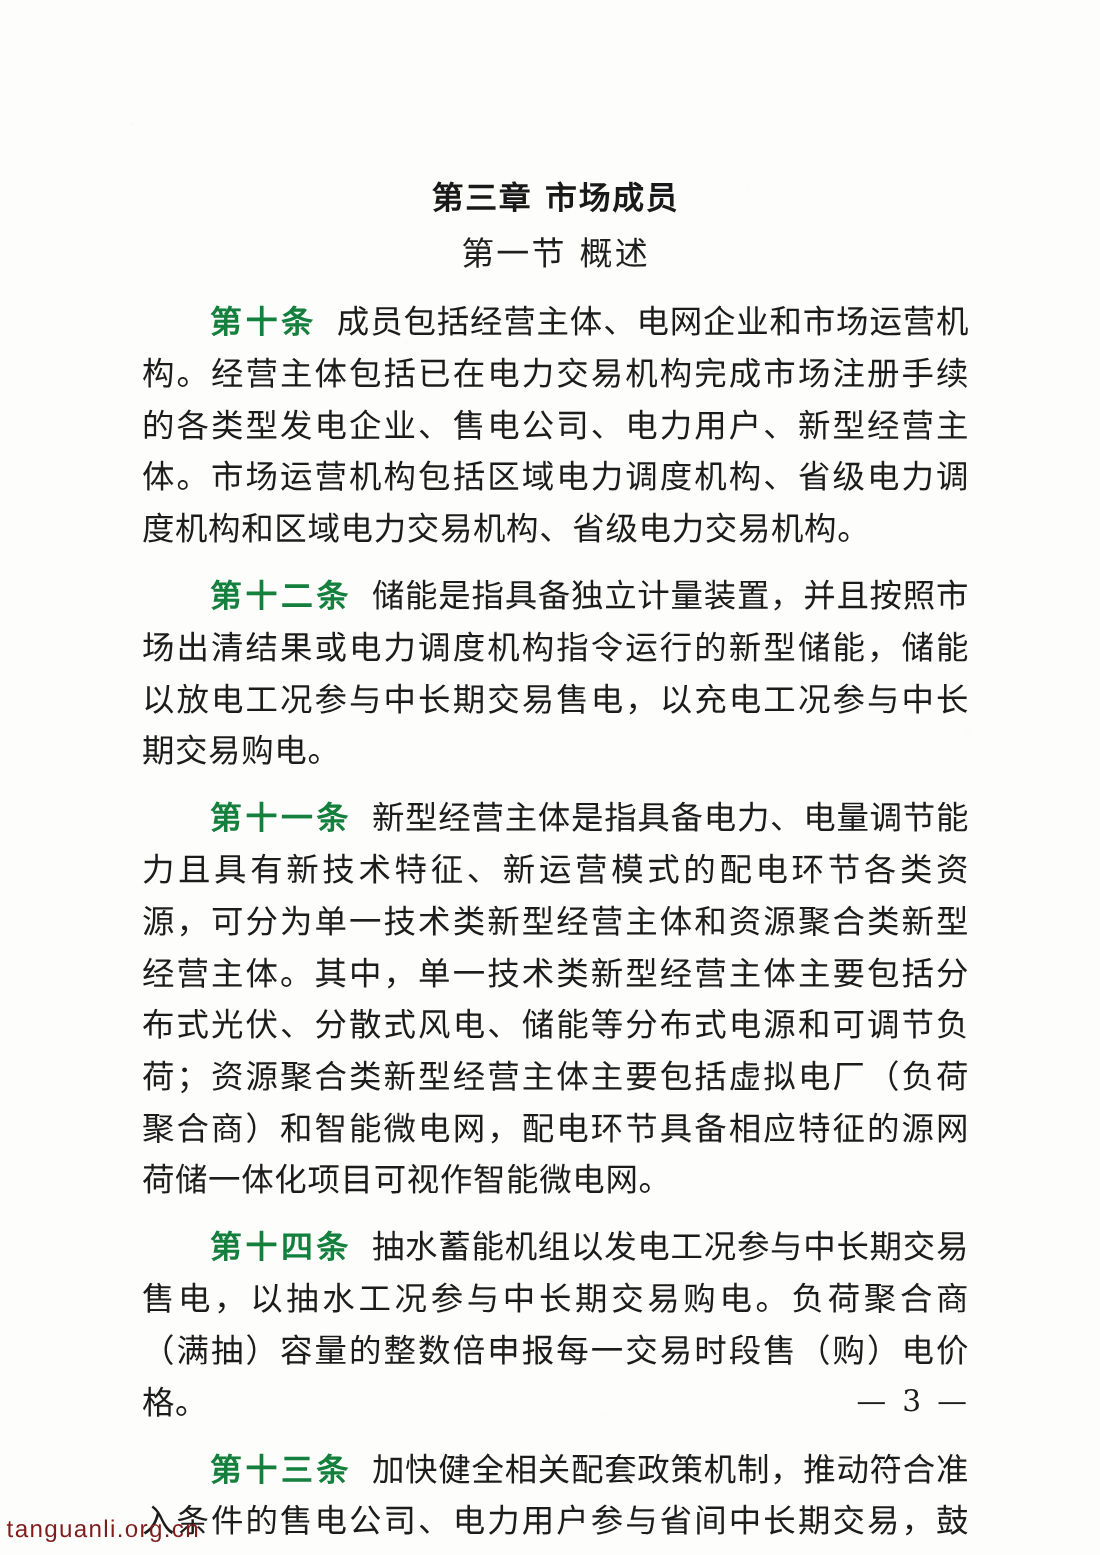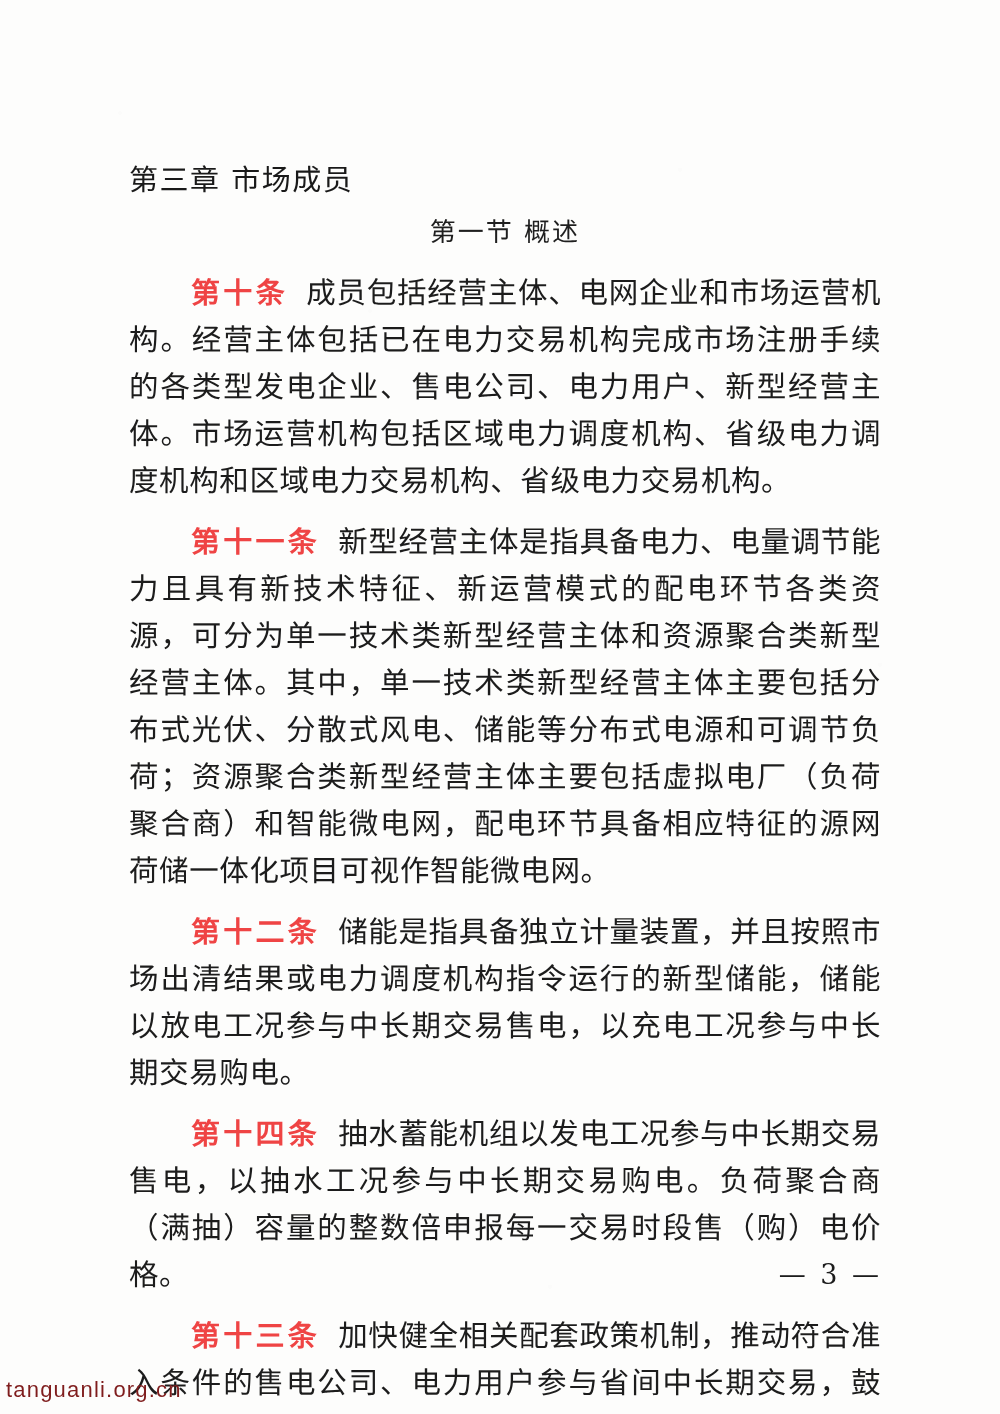--- a/index.html
+++ b/index.html
@@ -44,35 +44,35 @@
     position: absolute;
     left: 129px;
     top: 0;
     width: 752px;
   }
 
   
   .chapter-heading {
     margin: 0;
     padding-top: 160px;
-    text-align: left;
+    text-align: center;
     font-family: "DejaVu Sans", "Liberation Sans", sans-serif;
-    font-weight: 400;
+    font-weight: 700;
     font-size: 29px;
     line-height: 40px;
     letter-spacing: 1.5px;
     color: #191919;
   }
   .section-heading {
     margin: 0;
     padding-top: 12px;
     text-align: center;
     font-family: "DejaVu Serif", "Liberation Serif", serif;
     font-weight: 400;
-    font-size: 26px;
+    font-size: 30px;
     line-height: 40px;
     letter-spacing: 2px;
     color: #1f1f1f;
   }
 
   
   .article {
     margin: 0;
     padding-top: 14px;
     font-family: "DejaVu Serif", "Liberation Serif", serif;
@@ -86,21 +86,21 @@
     word-break: break-all;
   }
   .article:first-of-type {
     padding-top: 18px;
   }
   .article .art-no {
     font-family: "DejaVu Sans", "Liberation Sans", sans-serif;
     font-weight: 700;
     letter-spacing: 3.2px;
     font-size: 29px;
-    color: #ef4444;
+    color: #15803d;
   }
   .article .art-gap {
     display: inline-block;
     width: 18px;
   }
 
   
   .page-number {
     position: absolute;
     right: 118px;
@@ -133,23 +133,23 @@
 <div class="page">
 
   <div class="content">
 
     <h1 class="chapter-heading">第三章 市场成员</h1>
 
     <h2 class="section-heading">第一节  概述</h2>
 
     <p class="article"><span class="art-no">第十条</span><span class="art-gap"></span><span class="art-body">成员包括经营主体、电网企业和市场运营机构。经营主体包括已在电力交易机构完成市场注册手续的各类型发电企业、售电公司、电力用户、新型经营主体。市场运营机构包括区域电力调度机构、省级电力调度机构和区域电力交易机构、省级电力交易机构。</span></p>
 
+    <p class="article"><span class="art-no">第十二条</span><span class="art-gap"></span><span class="art-body">储能是指具备独立计量装置，并且按照市场出清结果或电力调度机构指令运行的新型储能，储能以放电工况参与中长期交易售电，以充电工况参与中长期交易购电。</span></p>
+
     <p class="article"><span class="art-no">第十一条</span><span class="art-gap"></span><span class="art-body">新型经营主体是指具备电力、电量调节能力且具有新技术特征、新运营模式的配电环节各类资源，可分为单一技术类新型经营主体和资源聚合类新型经营主体。其中，单一技术类新型经营主体主要包括分布式光伏、分散式风电、储能等分布式电源和可调节负荷；资源聚合类新型经营主体主要包括虚拟电厂（负荷聚合商）和智能微电网，配电环节具备相应特征的源网荷储一体化项目可视作智能微电网。</span></p>
-
-    <p class="article"><span class="art-no">第十二条</span><span class="art-gap"></span><span class="art-body">储能是指具备独立计量装置，并且按照市场出清结果或电力调度机构指令运行的新型储能，储能以放电工况参与中长期交易售电，以充电工况参与中长期交易购电。</span></p>
 
     <p class="article"><span class="art-no">第十四条</span><span class="art-gap"></span><span class="art-body">抽水蓄能机组以发电工况参与中长期交易售电，以抽水工况参与中长期交易购电。负荷聚合商（满抽）容量的整数倍申报每一交易时段售（购）电价格。</span></p>
 
     <p class="article"><span class="art-no">第十三条</span><span class="art-gap"></span><span class="art-body">加快健全相关配套政策机制，推动符合准入条件的售电公司、电力用户参与省间中长期交易，鼓励新型经营主体、有绿色电力需求的用户与新能源发电企业参与。</span></p>
 
   </div>
 
   <div class="page-number">— 3 —</div>
 
   <div class="watermark">tanguanli.org.cn</div>

